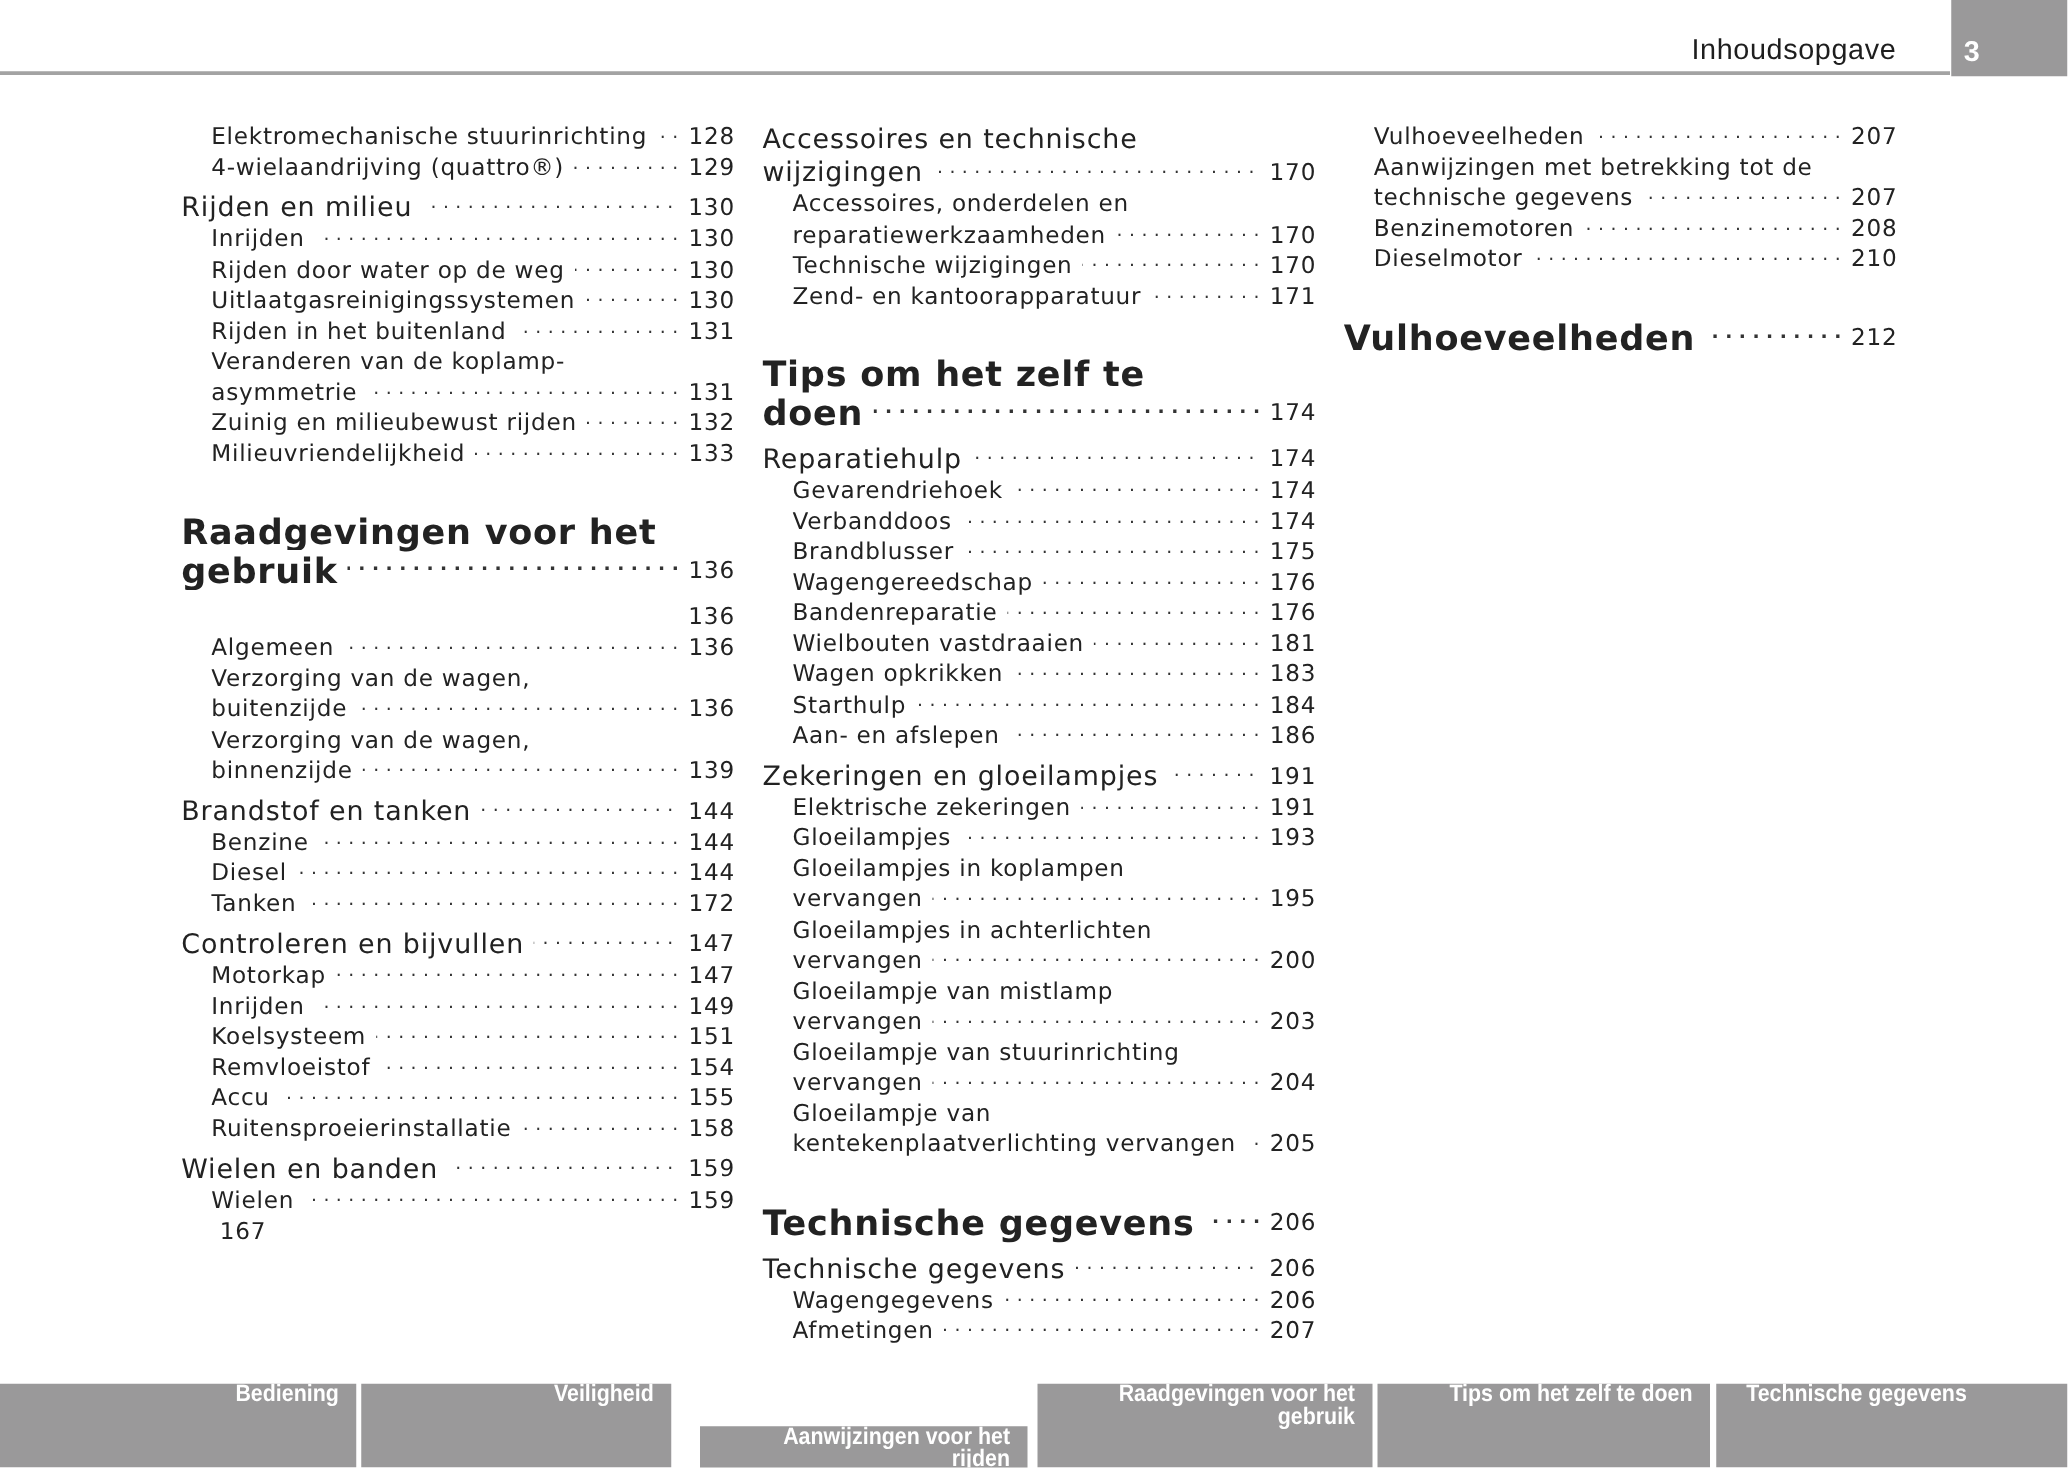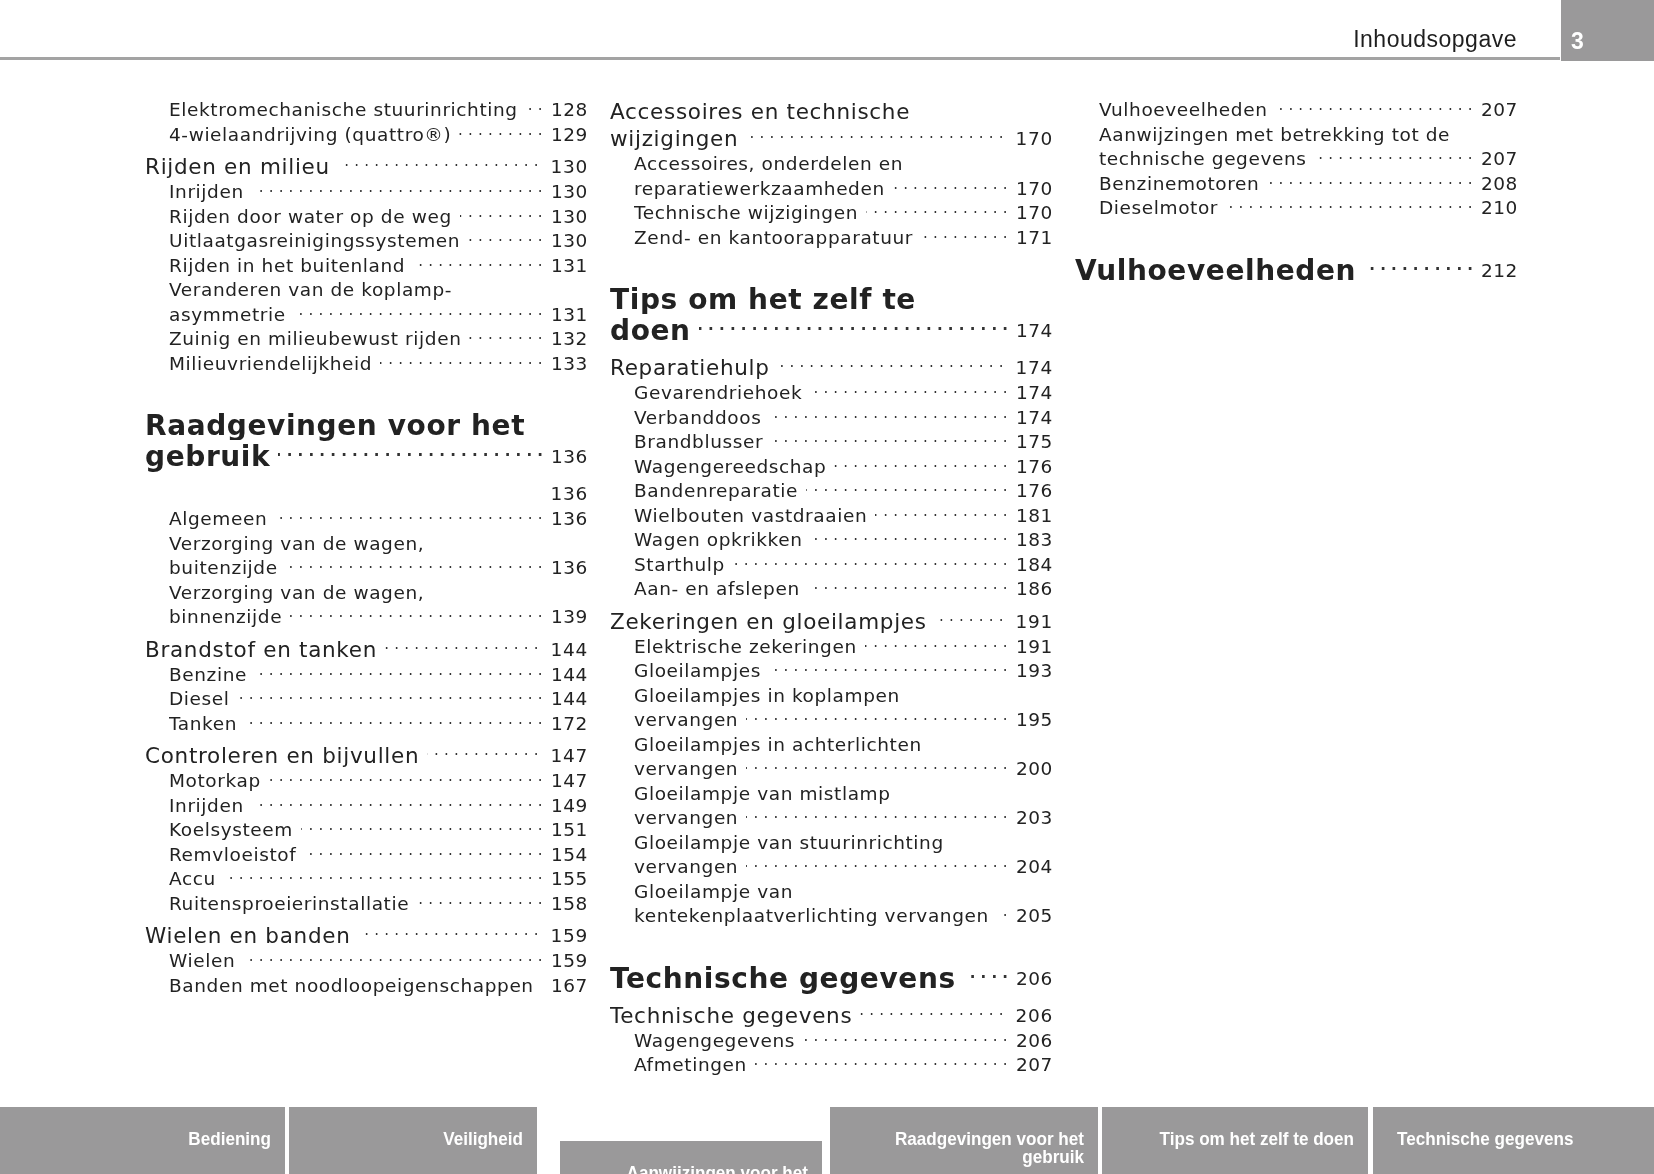--- a/index.html
+++ b/index.html
@@ -45,21 +45,21 @@
   .lvl1 { font-size: 21.5px; line-height: 27px; margin-top: 6px; letter-spacing: 0.7px; }
   .lvl1 .page { font-size: 18.5px; }
   .lvl0 { font-size: 28px; line-height: 31px; font-weight: bold; margin-top: 34px; margin-bottom: 8px; letter-spacing: 0.6px; }
   .lvl0 .page { font-size: 18.5px; font-weight: normal; }
   .first { margin-top: 0; }
 
   .bottom-tabs { position: absolute; left: 0; top: 1107px; width: 1654px; height: 67px; }
   .btab {
     position: absolute; top: 0; height: 67px; background: #9a999a; color: #ffffff;
     font-family: "Liberation Sans", sans-serif; font-weight: bold; font-size: 19px;
-    line-height: 18px; box-sizing: border-box; padding-top: 23px;
+    line-height: 18px; box-sizing: border-box; padding-top: 0;
     transform-origin: left top;
   }
   .btab span { display: block; transform: scaleX(0.9); }
   .btab.right { text-align: right; padding-right: 14px; }
   .btab.right span { transform-origin: right top; }
   .btab.left { text-align: left; padding-left: 24px; }
   .btab.left span { transform-origin: left top; }
 </style>
 </head>
 <body>
@@ -177,21 +177,20 @@
     </div>
     <div class="entry lvl1">
       <div class="title"><span class="dots">........................................................................................................................</span><span class="t">Wielen en banden</span></div>
       <div class="page">159</div>
     </div>
     <div class="entry lvl2">
       <div class="title"><span class="dots">........................................................................................................................</span><span class="t">Wielen</span></div>
       <div class="page">159</div>
     </div>
     <div class="entry lvl2">
-      <div class="title"><span class="dots">........................................................................................................................</span><span class="t">Banden met noodloopeigenschappen</span></div>
       <div class="page">167</div>
     </div>
   </div>
 <div class="col col2">
     <div class="entry lvl1 first">
       <div class="title"><span class="dots">........................................................................................................................</span><span class="t">Accessoires en technische wijzigingen</span></div>
       <div class="page">170</div>
     </div>
     <div class="entry lvl2">
       <div class="title"><span class="dots">........................................................................................................................</span><span class="t">Accessoires, onderdelen en reparatiewerkzaamheden</span></div>

